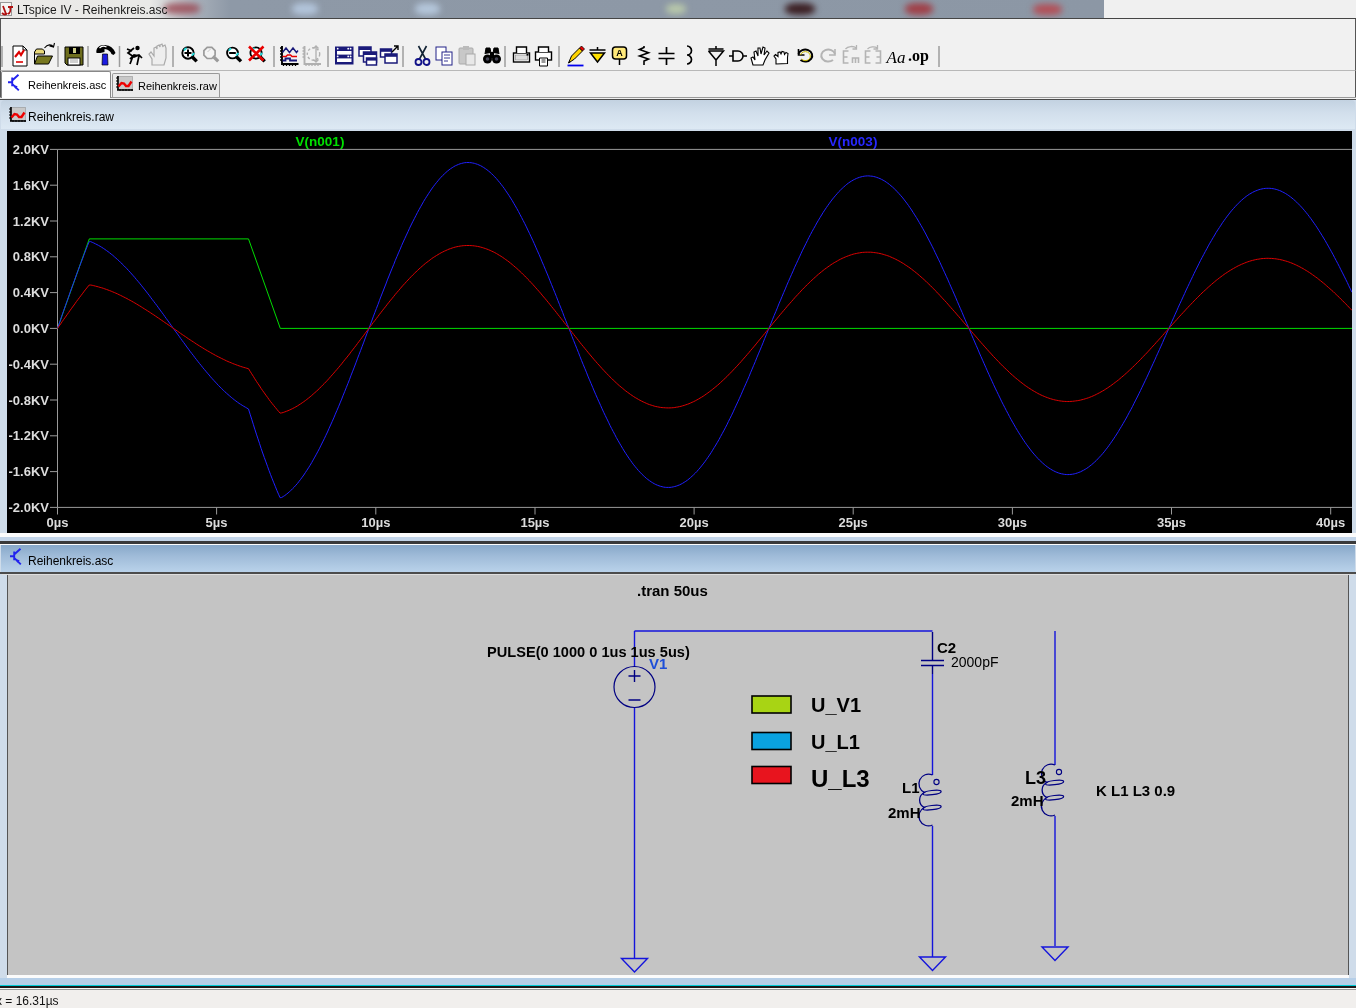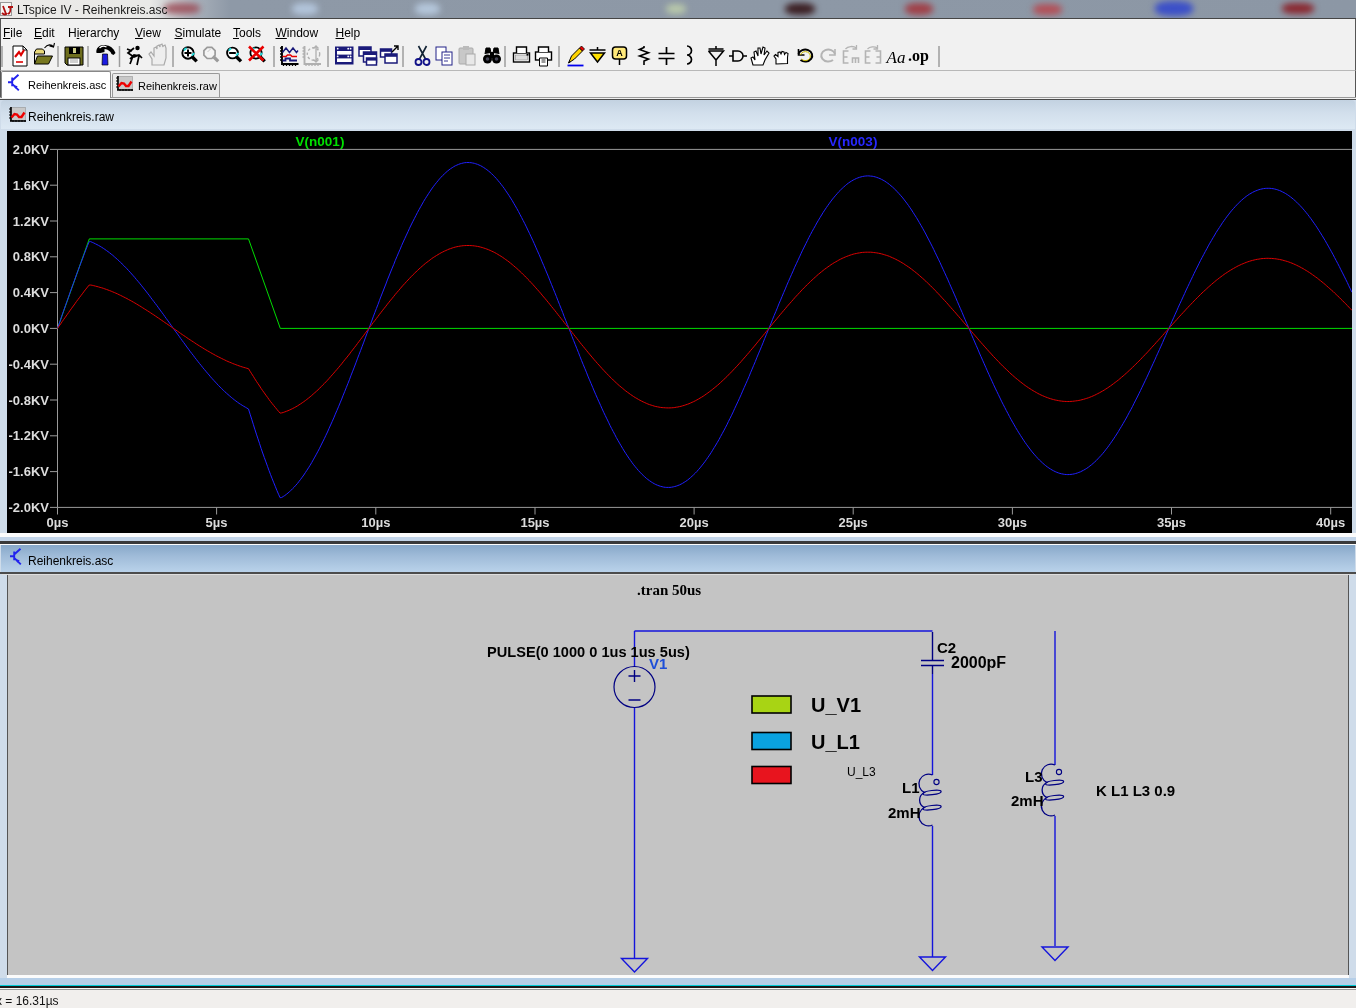--- a/index.html
+++ b/index.html
@@ -2,50 +2,40 @@
 <html><head><meta charset="utf-8"><style>
 * { margin:0; padding:0; box-sizing:border-box; }
 html,body { width:1356px; height:1008px; overflow:hidden; font-family:"Liberation Sans",sans-serif; }
 #root { position:relative; width:1356px; height:1008px; background:#f0f0f0; }
 .abs { position:absolute; white-space:nowrap; }
 .axlbl { font:bold 13px "Liberation Sans",sans-serif; fill:#dcdcdc; }
 .blob { position:absolute; border-radius:40%; filter:blur(3px); }
 </style></head><body>
 <div id="root">
 
-<div class="abs" style="left:0;top:0;width:1356px;height:18px;background:linear-gradient(90deg,#eceae8 0,#e9e9e7 150px,#a8b0ba 195px,#8e99a7 230px,#8c97a5 100%);overflow:hidden">
+<div class="abs" style="left:0;top:0;width:1104px;height:18px;background:linear-gradient(90deg,#eceae8 0,#e9e9e7 150px,#a8b0ba 195px,#8e99a7 230px,#8c97a5 100%);overflow:hidden">
   <div class="blob" style="left:164px;top:3px;width:36px;height:11px;background:#9a4550;opacity:.8"></div>
   <div class="blob" style="left:292px;top:3px;width:26px;height:12px;background:#b2c4da"></div>
   <div class="blob" style="left:415px;top:3px;width:25px;height:12px;background:#b4c6da"></div>
   <div class="blob" style="left:666px;top:4px;width:20px;height:10px;background:#b8c8aa"></div>
   <div class="blob" style="left:785px;top:3px;width:30px;height:12px;background:#3c2024"></div>
   <div class="blob" style="left:905px;top:3px;width:28px;height:12px;background:#a04048"></div>
   <div class="blob" style="left:1033px;top:4px;width:29px;height:11px;background:#b25058"></div>
   <div class="blob" style="left:1155px;top:1px;width:38px;height:15px;background:#3c50c8"></div>
   <div class="blob" style="left:1282px;top:3px;width:32px;height:11px;background:#8a2830"></div>
   <div class="abs" style="left:0px;top:2px;width:12px;height:14px;background:#f6f4f2;border:1px solid #999">
     <svg width="13" height="13">
           <path d="M2,2 L5,10 M1,9 c2,2 4,2 5,0 M7,3 h5 M9,3 c1,3 0,6 -2,7" stroke="#b01010" stroke-width="1.8" fill="none"></path>
         </svg>
   </div>
   <div class="abs" style="left:17px;top:2.5px;font-size:12px;color:#1a1a1a">LTspice IV - Reihenkreis.asc</div>
 </div>
 <div class="abs" style="left:0;top:18px;width:1356px;height:1px;background:#454545"></div>
 
 <div class="abs" style="left:0;top:19px;width:1356px;height:21px;background:#f1f1f1;border-left:1px solid #555;border-right:1px solid #555"></div>
-<div class="abs" style="top:25.5px;left:0;width:1356px;height:14px;font-size:12px;color:#000">
-  <span class="abs" style="left:3px"><u>F</u>ile</span>
-  <span class="abs" style="left:34px"><u>E</u>dit</span>
-  <span class="abs" style="left:68px">H<u>i</u>erarchy</span>
-  <span class="abs" style="left:135px"><u>V</u>iew</span>
-  <span class="abs" style="left:174.5px"><u>S</u>imulate</span>
-  <span class="abs" style="left:233px"><u>T</u>ools</span>
-  <span class="abs" style="left:275.5px"><u>W</u>indow</span>
-  <span class="abs" style="left:335.5px"><u>H</u>elp</span>
-</div>
 
 <div class="abs" style="left:0;top:40px;width:1356px;height:31px;background:#f1f1f1;border-left:1px solid #555;border-right:1px solid #555;border-bottom:1px solid #b8b8b8"></div>
 <svg width="1356" height="30" style="position:absolute;left:0;top:41" viewBox="0 41 1356 30">
       <line x1="2" y1="46" x2="2" y2="67" stroke="#9c9c9c" stroke-width="1.5"></line>
       <line x1="58" y1="46" x2="58" y2="67" stroke="#9c9c9c" stroke-width="1.5"></line>
       <line x1="88" y1="46" x2="88" y2="67" stroke="#9c9c9c" stroke-width="1.5"></line>
       <line x1="119.5" y1="46" x2="119.5" y2="67" stroke="#9c9c9c" stroke-width="1.5"></line>
       <line x1="173" y1="46" x2="173" y2="67" stroke="#9c9c9c" stroke-width="1.5"></line>
       <line x1="274" y1="46" x2="274" y2="67" stroke="#9c9c9c" stroke-width="1.5"></line>
       <line x1="328" y1="46" x2="328" y2="67" stroke="#9c9c9c" stroke-width="1.5"></line>
@@ -359,30 +349,30 @@
       <ellipse cx="932.0" cy="807.6" rx="9.2" ry="2.1" transform="rotate(-7 932.0 807.6)" stroke="#000082" stroke-width="1.2" fill="none"></ellipse>
       <circle cx="936.5" cy="782" r="2.6" stroke="#000082" stroke-width="1.1" fill="none"></circle>
       <path d="M1055,765 A9.2,9.2 0 0 0 1047,782.5 A8.2,8.2 0 0 0 1047,797.5 A9.2,9.2 0 0 0 1055,815" stroke="#000082" stroke-width="1.3" fill="none"></path>
       <ellipse cx="1054.5" cy="782.6" rx="9.2" ry="2.1" transform="rotate(-7 1054.5 782.6)" stroke="#000082" stroke-width="1.2" fill="none"></ellipse>
       <ellipse cx="1054.5" cy="797.6" rx="9.2" ry="2.1" transform="rotate(-7 1054.5 797.6)" stroke="#000082" stroke-width="1.2" fill="none"></ellipse>
       <circle cx="1059" cy="772" r="2.6" stroke="#000082" stroke-width="1.1" fill="none"></circle>
       <rect x="752" y="696" width="39" height="17" fill="#a8d414" stroke="#000" stroke-width="1.6"></rect>
       <rect x="752" y="732.5" width="39" height="17" fill="#0aa2e0" stroke="#000" stroke-width="1.6"></rect>
       <rect x="752" y="766.5" width="39" height="17" fill="#e8141e" stroke="#000" stroke-width="1.6"></rect>
     </svg>
-<div style="position:absolute;left:637px;top:582px;font-size:15px;font-weight:bold;color:#000;font-family:Liberation Serif, serif;">.tran 50us</div>
+<div style="position:absolute;left:637px;top:582px;font-size:15px;font-weight:bold;color:#000;">.tran 50us</div>
     <div style="position:absolute;left:487px;top:643.5px;font-size:14.6px;font-weight:bold;color:#000;text-align:center;">PULSE(0 1000 0 1us 1us 5us)</div>
     <div style="position:absolute;left:649px;top:655px;font-size:15px;font-weight:bold;color:#1d4ed8;">V1</div>
     <div style="position:absolute;left:937px;top:639px;font-size:15px;font-weight:bold;color:#000;">C2</div>
-    <div style="position:absolute;left:951px;top:654px;font-size:16px;font-weight:bold;color:#000;">2000pF</div>
+    <div style="position:absolute;left:951px;top:654px;font-size:14px;font-weight:normal;color:#000;">2000pF</div>
     <div style="position:absolute;left:902px;top:779px;font-size:15px;font-weight:bold;color:#000;">L1</div>
     <div style="position:absolute;left:888px;top:804px;font-size:15px;font-weight:bold;color:#000;">2mH</div>
-    <div style="position:absolute;left:1025px;top:768px;font-size:15px;font-weight:bold;color:#000;">L3</div>
+    <div style="position:absolute;left:1025px;top:768px;font-size:18px;font-weight:bold;color:#000;">L3</div>
     <div style="position:absolute;left:1011px;top:792px;font-size:15px;font-weight:bold;color:#000;">2mH</div>
     <div style="position:absolute;left:1096px;top:782px;font-size:15px;font-weight:bold;color:#000;">K L1 L3 0.9</div>
     <div style="position:absolute;left:811px;top:694px;font-size:20px;font-weight:bold;color:#000;">U_V1</div>
     <div style="position:absolute;left:811px;top:731px;font-size:20px;font-weight:bold;color:#000;">U_L1</div>
-    <div style="position:absolute;left:811px;top:765px;font-size:12px;font-weight:normal;color:#000;margin-left:36px;">U_L3</div>
+    <div style="position:absolute;left:811px;top:765px;font-size:24px;font-weight:bold;color:#000;">U_L3</div>
 
 <div class="abs" style="left:0;top:990px;width:1356px;height:18px;background:#f1efed"></div>
 <div class="abs" style="left:-4px;top:994px;font-size:12px;color:#111">x = 16.31µs</div>
 <div class="abs" style="left:68px;top:1048px;font-size:12px;color:#111">y = 1.721KV</div>
 
 </div>
 </body></html>

